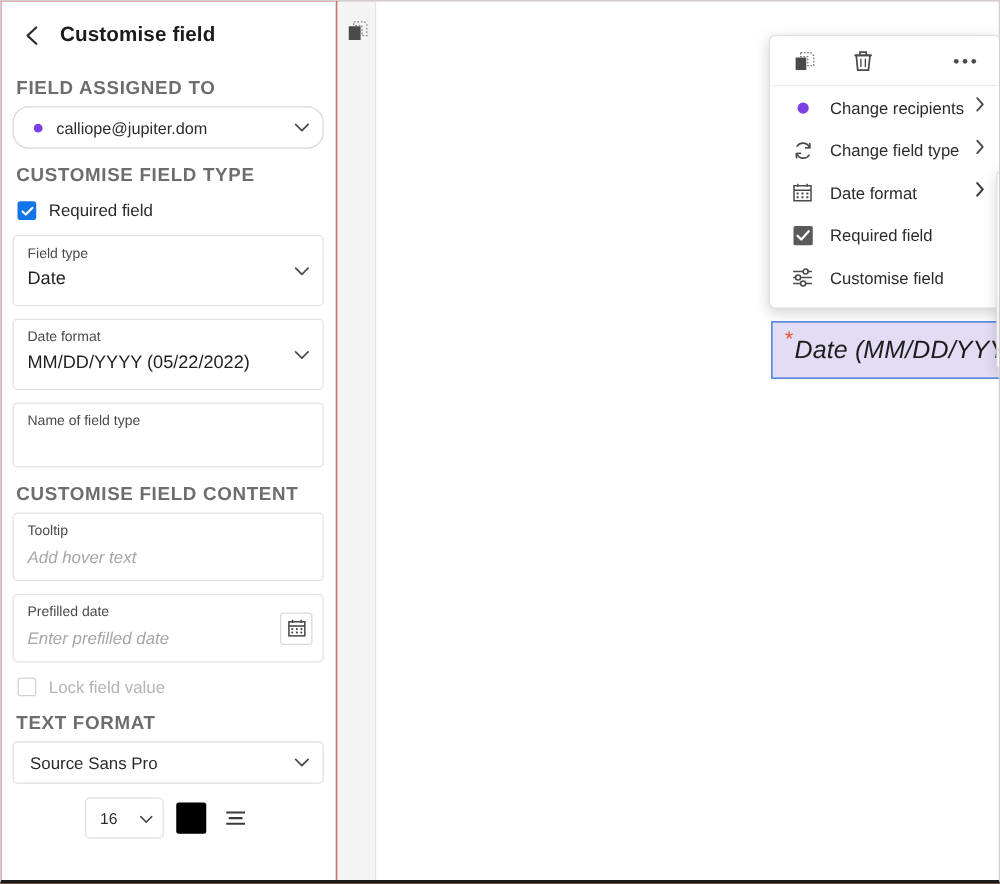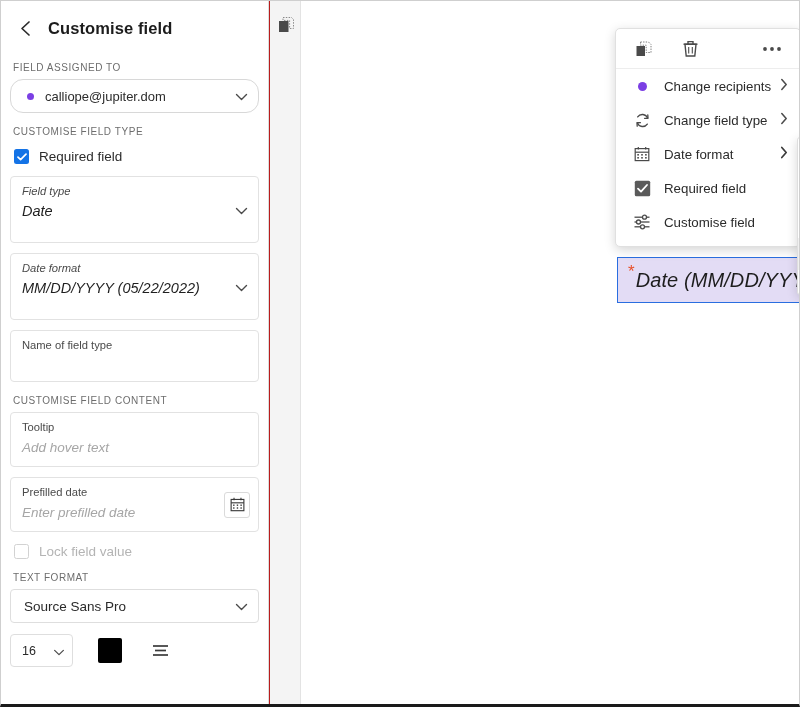--- a/index.html
+++ b/index.html
@@ -37,21 +37,21 @@
     width: 26px; height: 26px;
     display: flex; align-items: center; justify-content: center;
     cursor: pointer;
   }
   .panel-title {
     font-size: 16.5px; font-weight: bold; color: #1c1c1c;
     margin-left: 10px; letter-spacing: .1px;
   }
 
   .section-label {
-    font-size: 10px; font-weight: normal; color: #6d6d6d;
+    font-size: 15px; font-weight: bold; color: #6d6d6d;
     letter-spacing: .55px; text-transform: uppercase;
     margin: 13px 0 6px 3px;
   }
 
   .combo {
     position: relative;
     height: 34px;
     border: 1px solid #d8d8d8;
     border-radius: 13px;
     background: #fff;
@@ -101,42 +101,42 @@
   .field-box .flabel {
     font-size: 11.2px; color: #4a4a4a; line-height: 15px;
   }
   .field-box .fvalue {
     font-size: 14px; color: #1f1f1f; line-height: 21px; margin-top: 2px;
   }
   .field-box .fplaceholder {
     font-size: 13.5px; color: #a6a6a6; font-style: italic;
     line-height: 21px; margin-top: 2px;
   }
-  .field-box.selectish { min-height: 56px; padding-bottom: 20px; font-style: italic; }
+  .field-box.selectish { min-height: 56px; padding-bottom: 10px; }
   .field-box.selectish .fvalue { font-size: 14.5px; }
 
   .cal-btn {
     position: absolute; right: 8px; top: 50%;
     transform: translateY(-50%);
     width: 26px; height: 26px;
     border: 1px solid #dadada; border-radius: 3px;
     background: #fff;
     display: flex; align-items: center; justify-content: center;
     cursor: pointer;
   }
 
   .font-combo {
     height: 34px; border: 1px solid #dedede; border-radius: 4px;
     background: #fff; display: flex; align-items: center;
     padding: 0 10px 0 13px; position: relative; cursor: pointer;
   }
   .font-combo .val { font-size: 13.5px; color: #2a2a2a; }
 
   .fmt-row {
-    display: flex; align-items: center; gap: 25px; margin-top: 11px;
+    display: flex; align-items: center; gap: 10px; margin-top: 11px; justify-content: center;
   }
   .size-combo {
     width: 63px; height: 33px;
     border: 1px solid #dedede; border-radius: 4px; background: #fff;
     display: flex; align-items: center; padding: 0 6px 0 11px;
     position: relative; cursor: pointer;
   }
   .size-combo .val { font-size: 12.5px; color: #2a2a2a; }
   .size-combo .chev { right: 7px; }
   .color-swatch {

